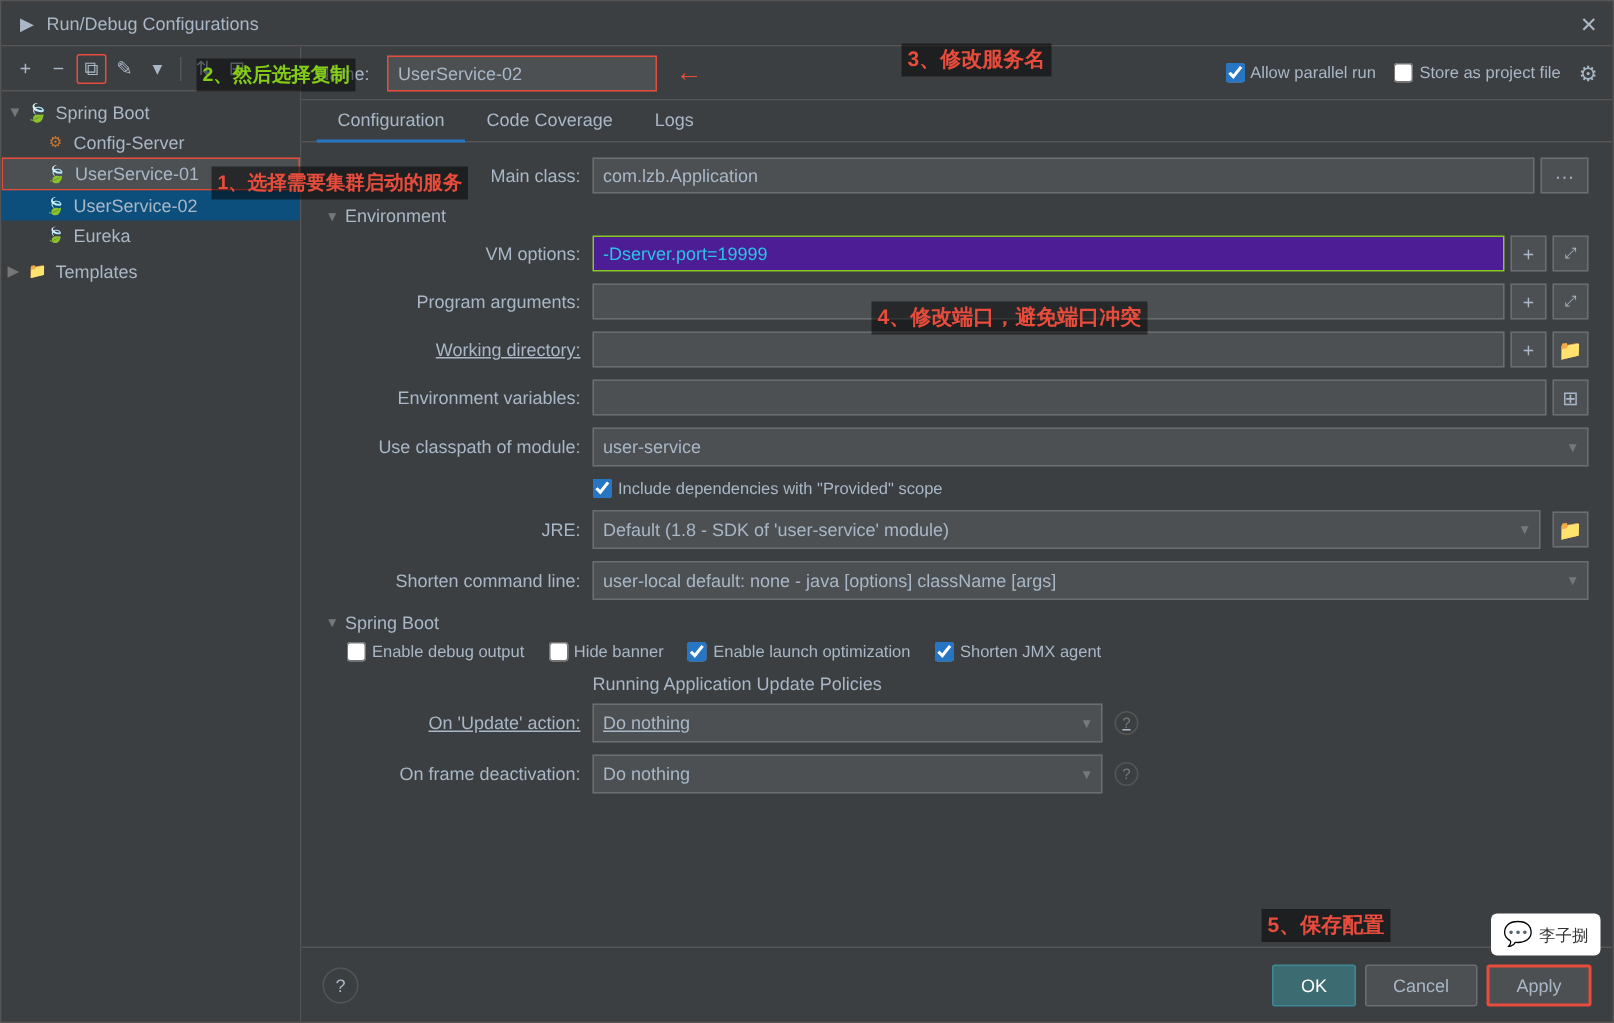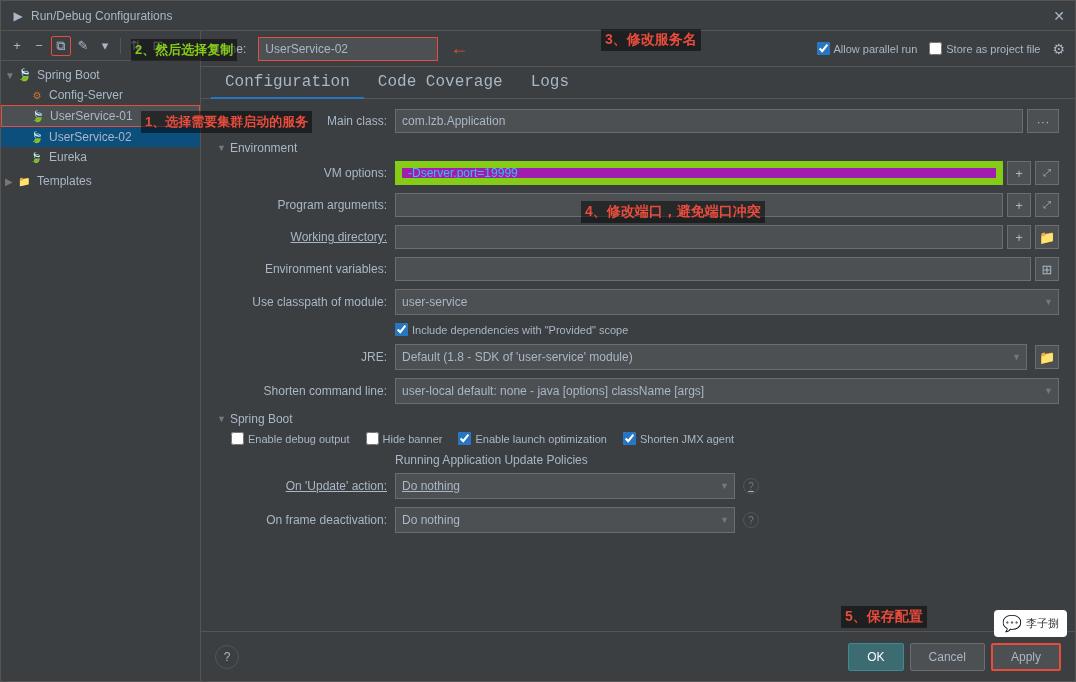--- a/index.html
+++ b/index.html
@@ -177,26 +177,25 @@
     }
     
     .tabs {
       display: flex;
       border-bottom: 1px solid #555;
       background: #3c3f41;
       padding: 0 10px;
     }
     .tab {
       padding: 6px 14px;
-      font-size: 16px;
+      font-size: 12px;
       color: #a9b7c6;
       cursor: pointer;
       border-bottom: 2px solid transparent;
       margin-bottom: -1px;
-      font-family: Liberation Mono, monospace;
     }
     .tab.active {
       color: #a9b7c6;
       border-bottom: 2px solid #2676c3;
     }
     
     .config-content {
       flex: 1;
       overflow-y: auto;
       padding: 10px 16px;
@@ -229,22 +228,22 @@
       flex: 1;
       background: #4c5052;
       border: 1px solid #6a6e70;
       color: #a9b7c6;
       padding: 2px 6px;
       font-size: 12px;
       height: 24px;
       outline: none;
     }
     .field-input.highlighted {
-      background: #a21caf;
-      border: 7px solid #84cc16;
+      background: #4c1d95;
+      border: 1px solid #84cc16;
       color: #2bc4e7;
     }
     .field-input-with-btn {
       display: flex;
       align-items: flex-end;
       flex: 1;
       gap: 4px;
     }
     .field-btn {
       background: #4c5052;

